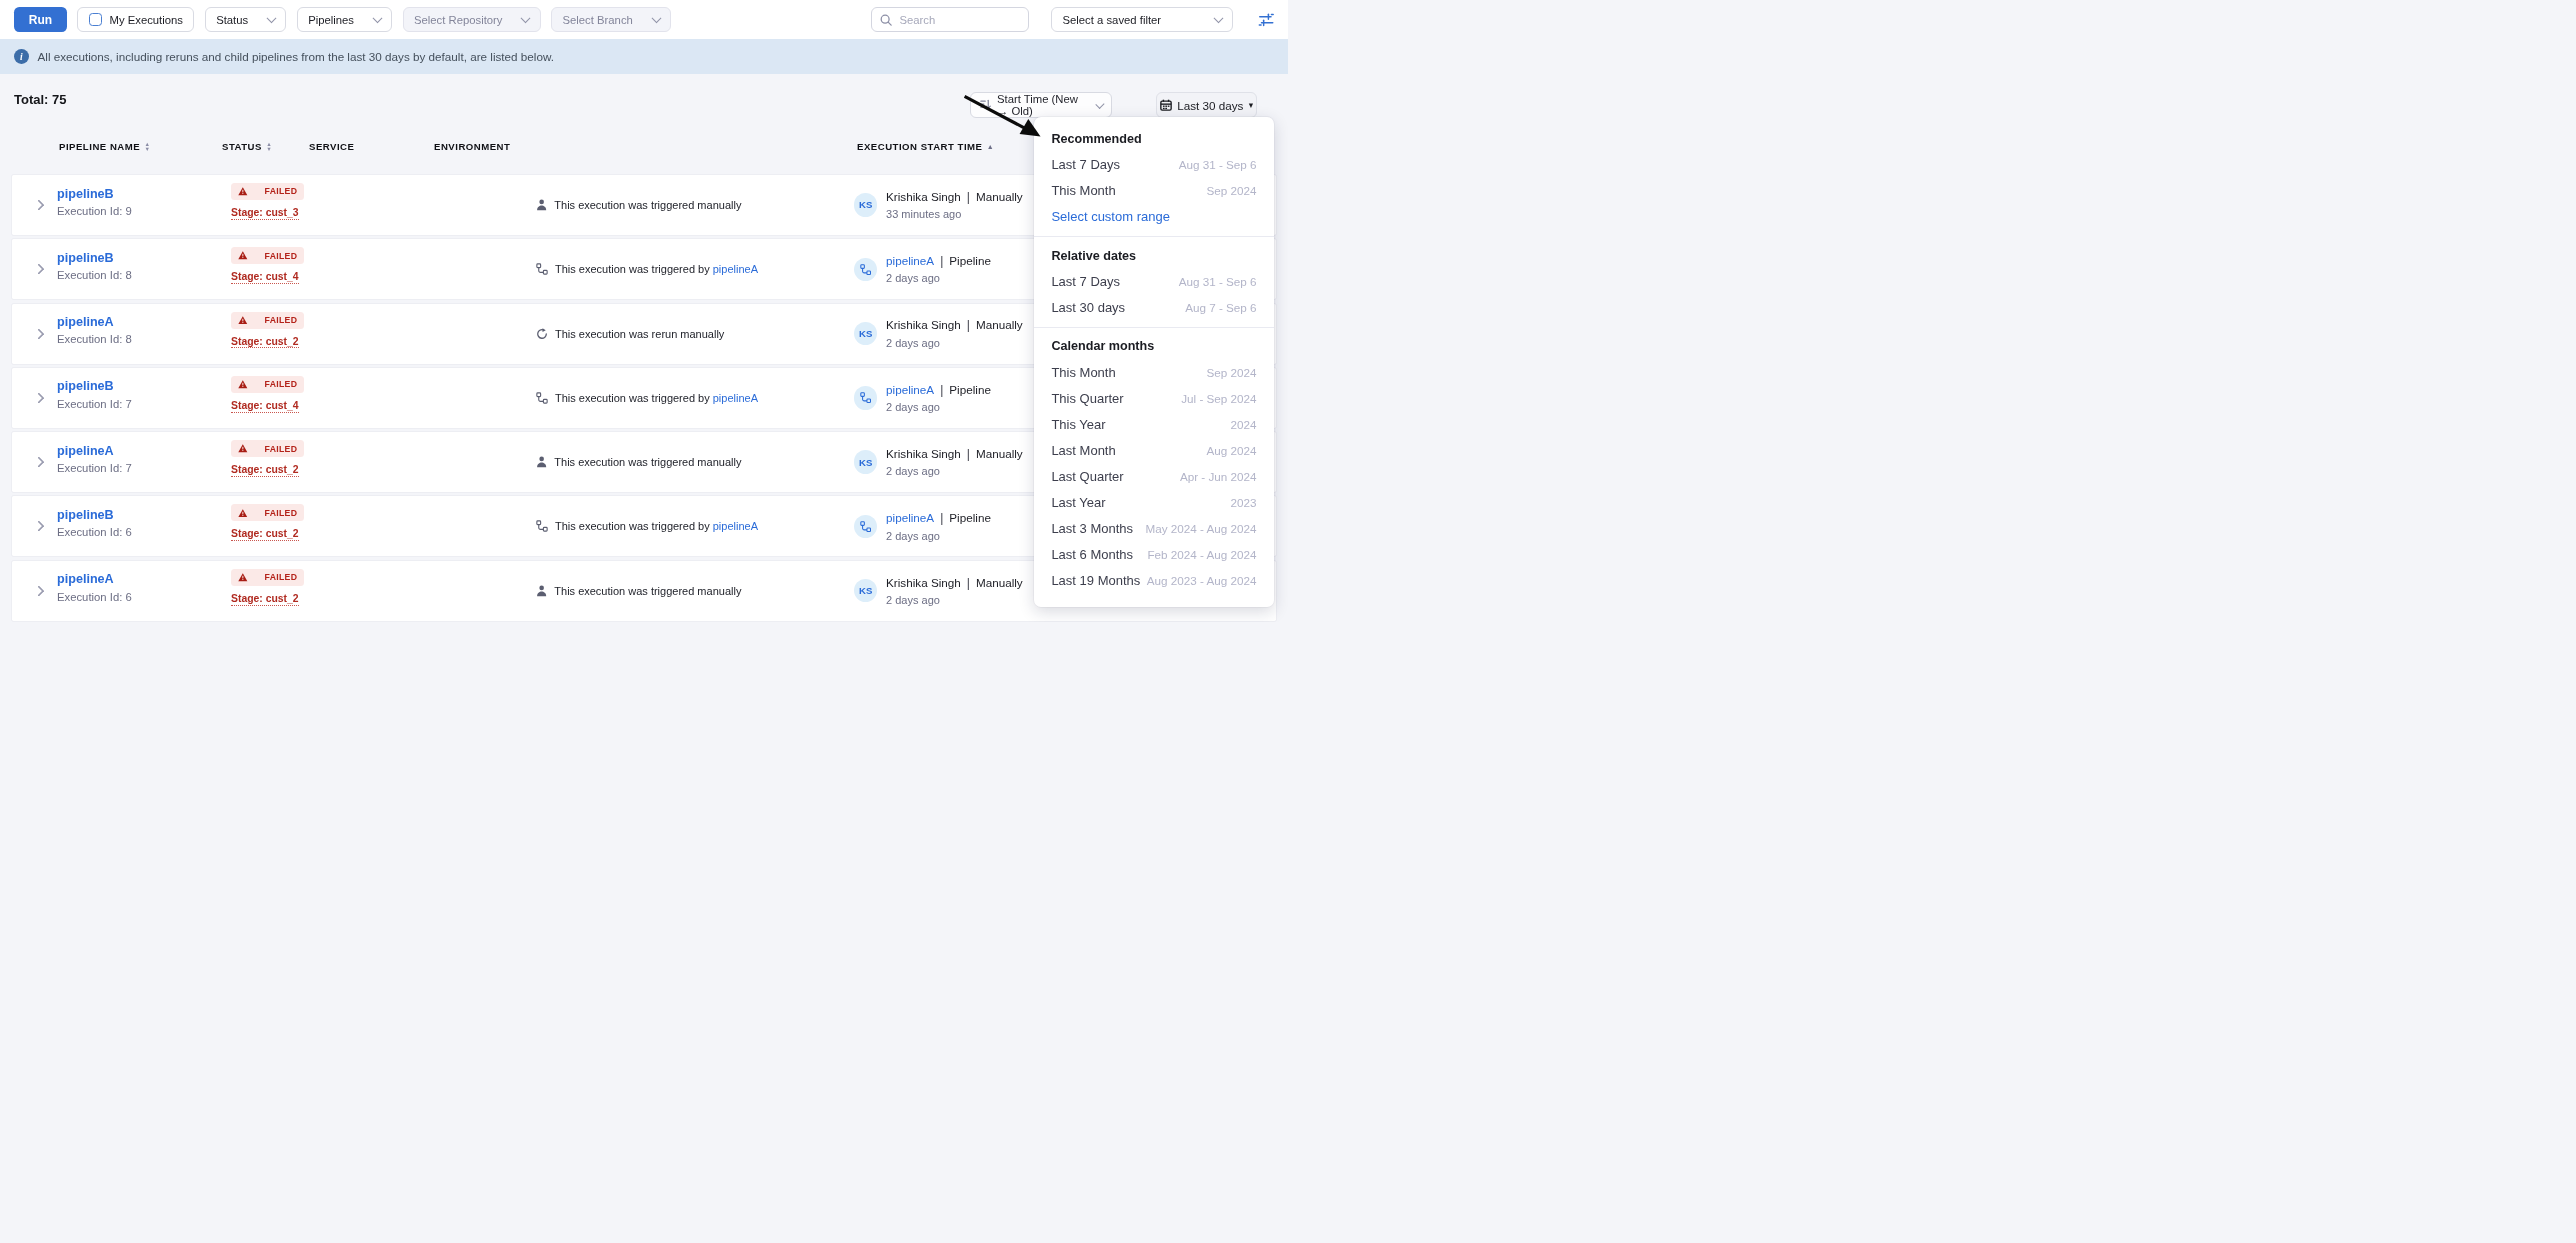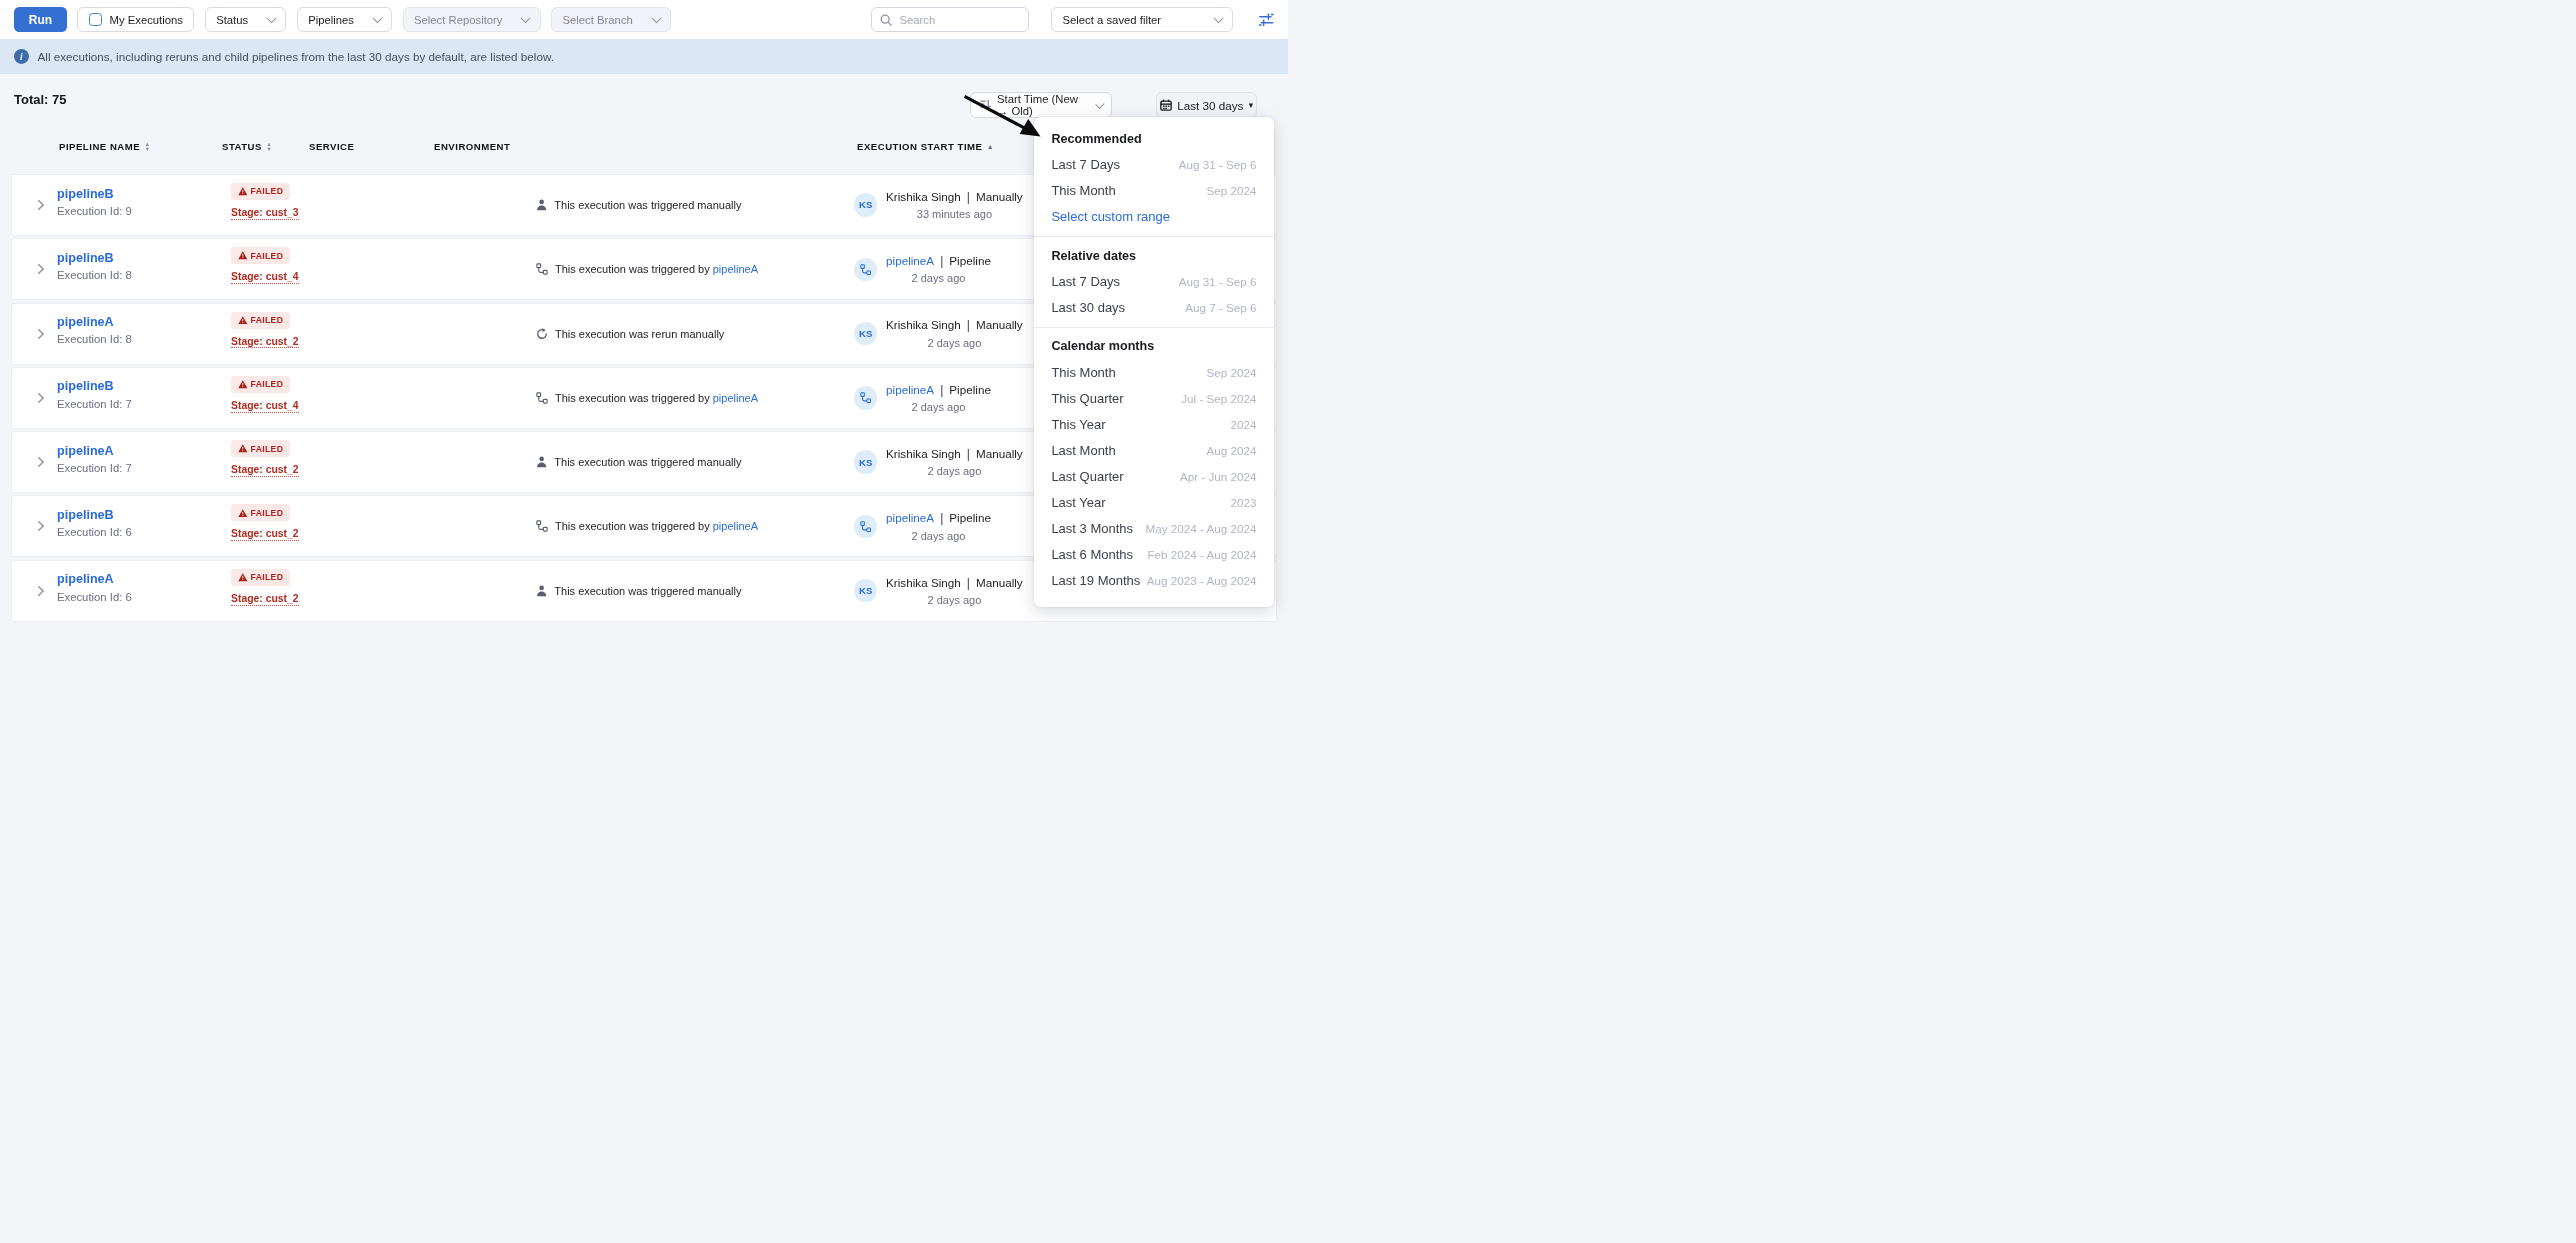--- a/index.html
+++ b/index.html
@@ -40,30 +40,30 @@
   .tri-up { font-size:7px; color:#6d6f88; }
 
   
   .rows { position:absolute; left:12px; top:175px; width:1264px; }
   .row-card { position:relative; width:1264px; height:60px; background:#fff; border-radius:1.7px; margin-bottom:4.3px; box-shadow:0 0 0 0.9px rgba(25,30,60,.03); }
   .chev { position:absolute; left:22.6px; top:26px; width:7.8px; height:7.8px; border-top:2.1px solid #9a9cb0; border-right:2.1px solid #9a9cb0; transform:rotate(45deg); border-radius:0.9px; cursor:pointer; }
   .name-block { position:absolute; left:45px; top:9.6px; }
   .pname { font-size:12.6px; font-weight:bold; color:#2a6bd8; text-decoration:none; cursor:pointer; }
   .exec-id { font-size:11.3px; color:#6c6e84; margin-top:4.3px; }
   .status-block { position:absolute; left:219px; top:7.8px; }
-  .badge { display:inline-flex; align-items:center; gap:3px; background:#fbe9e7; border-radius:3.5px; padding:3.5px 7px; font-size:8.7px; font-weight:bold; letter-spacing:0.3px; color:#b4231a; }
+  .badge { display:inline-flex; align-items:center; gap:17px; background:#fbe9e7; border-radius:3.5px; padding:3.5px 7px; font-size:8.7px; font-weight:bold; letter-spacing:0.3px; color:#b4231a; }
   .stage { display:inline-block; margin-top:7px; font-size:10.4px; font-weight:bold; color:#b02a20; text-decoration:none; border-bottom:1.3px dotted #c9564e; padding-bottom:0.9px; cursor:pointer; }
   .trigger-block { position:absolute; left:524px; top:0; height:60px; display:flex; align-items:center; gap:7px; }
   .trig-text { font-size:11px; color:#22242c; }
   .tlink { color:#2a6bd8; text-decoration:none; cursor:pointer; }
   .trig-ic { display:none; align-items:center; }
   .row-card[data-trigger="manual"] .ic-manual,
   .row-card[data-trigger="pipeline"] .ic-pipeline,
   .row-card[data-trigger="rerun"] .ic-rerun { display:flex; }
-  .starter-block { position:absolute; left:842px; top:0; height:60px; display:flex; align-items:center; gap:8.7px;text-align:center; }
+  .starter-block { position:absolute; left:842px; top:0; height:60px; display:flex; align-items:center; gap:8.7px; }
   .avatar { width:23.4px; height:23.4px; border-radius:50%; background:#ddeefa; display:flex; align-items:center; justify-content:center; cursor:pointer; flex:0 0 auto; }
   .av-txt { font-size:9.6px; font-weight:bold; color:#2a6bd8; }
   .av-pipe { display:none; }
   .row-card[data-starter="pipeline"] .av-pipe { display:block; }
   .starter-line1 { font-size:11.7px; color:#1c1d24; }
   .s-name.link { color:#2a6bd8; cursor:pointer; }
   .sep { margin:0 6px; color:#3a3b46; font-size:12px; }
   .s-time { font-size:11px; color:#6c6e84; margin-top:4.3px; }
 
   

